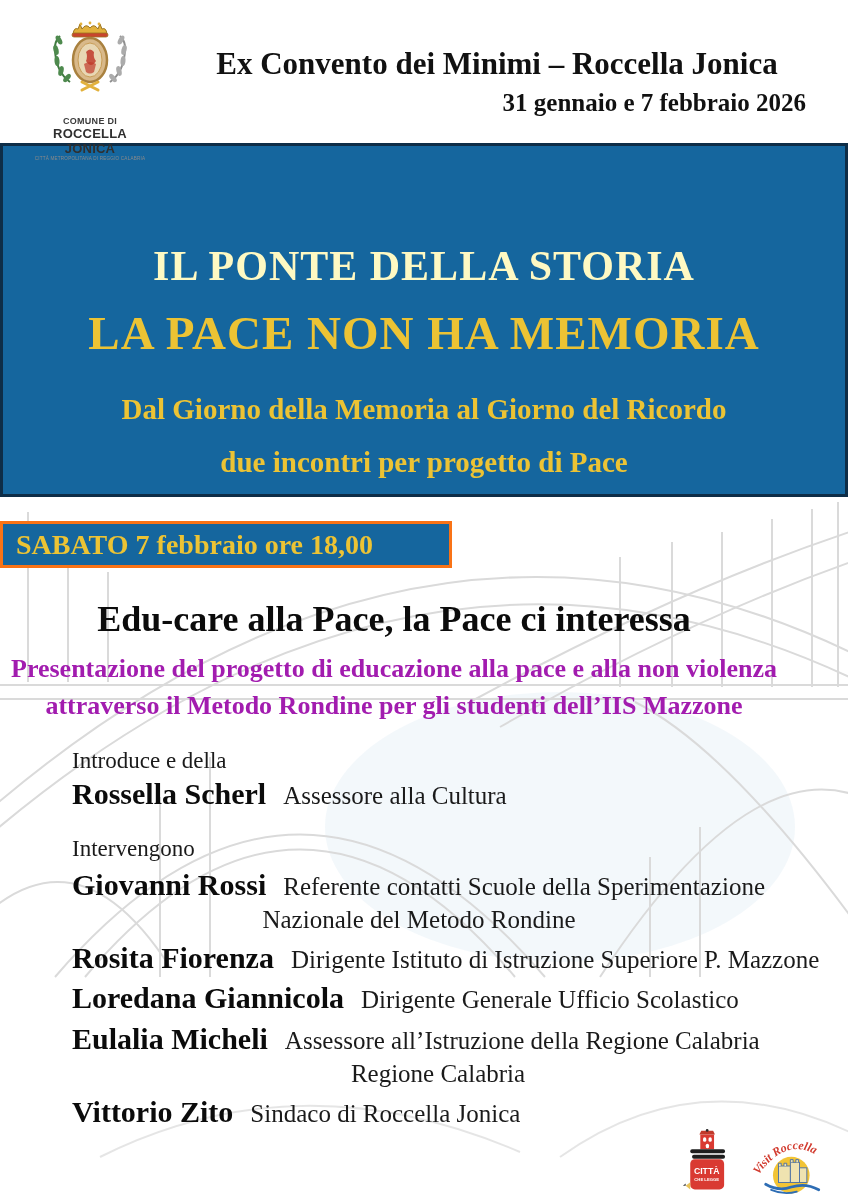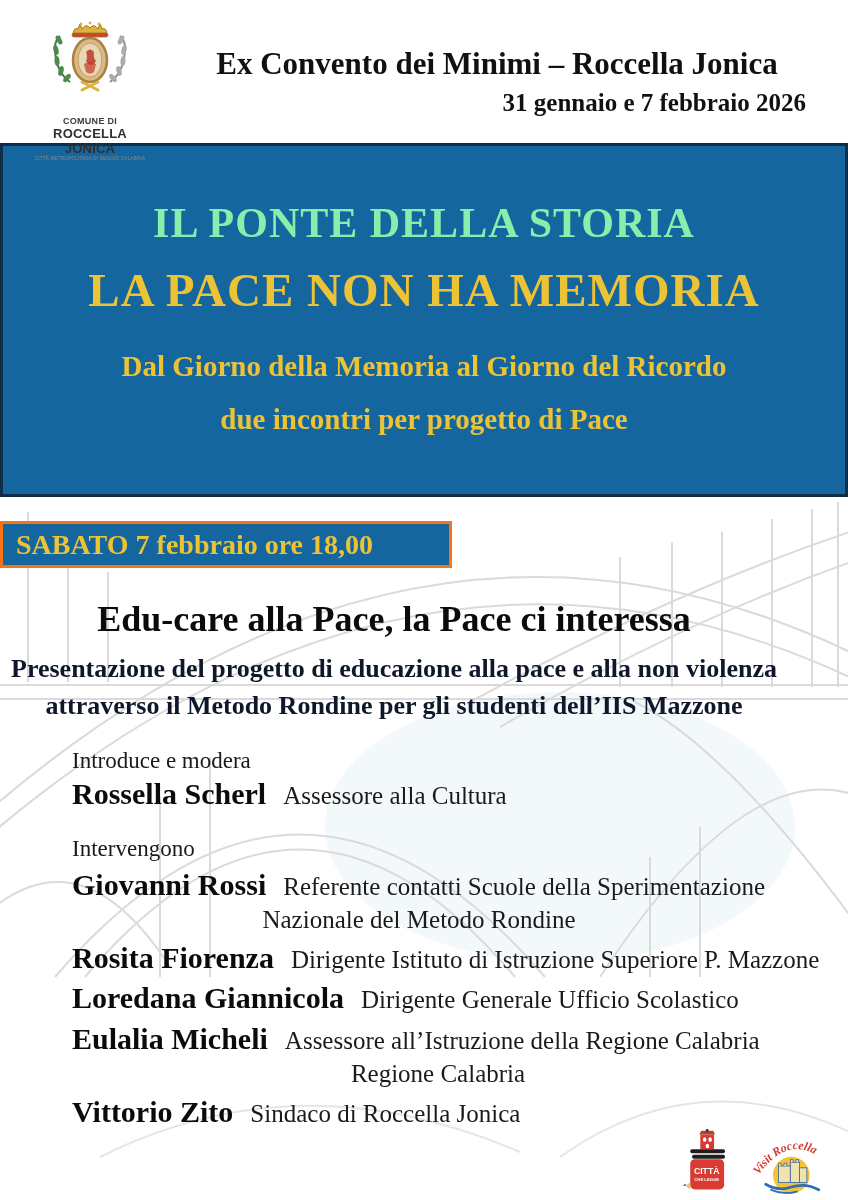--- a/index.html
+++ b/index.html
@@ -15,38 +15,38 @@
   .muni-3{font-family:"Liberation Sans",sans-serif;font-size:4.6px;color:#8a8a8a;letter-spacing:.2px;}
 
   .header-text{position:absolute;left:158px;right:12px;top:46px;z-index:3;}
   .venue{font-size:31px;font-weight:bold;color:#111;text-align:center;white-space:nowrap;}
   .dates{font-size:25px;font-weight:bold;color:#111;text-align:right;padding-right:30px;margin-top:7px;white-space:nowrap;}
 
   
   .banner{position:absolute;left:0;top:143px;width:848px;height:354px;box-sizing:border-box;
           background:#15669E;border:3px solid #0E2D47;z-index:2;
           display:flex;flex-direction:column;align-items:center;padding-top:52px;}
-  .banner .t1{color:#86efac;font-weight:bold;font-size:42px;letter-spacing:1px;line-height:1.2;margin-bottom:14px;white-space:nowrap;}
+  .banner .t1{color:#fef9c3;font-weight:bold;font-size:42px;letter-spacing:1px;line-height:1.2;margin-bottom:14px;white-space:nowrap;margin-top:43px;}
   .banner .t2{color:#ECC334;font-weight:bold;font-size:47px;letter-spacing:1px;line-height:1.2;margin-bottom:30px;white-space:nowrap;}
   .banner .s1{color:#ECC334;font-weight:bold;font-size:29px;line-height:1.2;margin-bottom:18px;white-space:nowrap;}
   .banner .s2{color:#ECC334;font-weight:bold;font-size:29px;line-height:1.2;white-space:nowrap;}
 
   
   .session-box{position:absolute;left:0;top:521px;width:452px;height:47px;box-sizing:border-box;
                background:#15669E;border:3px solid #f97316;z-index:2;
                display:flex;align-items:center;padding-left:13px;}
   .session-box span{color:#ECC334;font-weight:bold;font-size:28px;white-space:nowrap;}
 
   
   .watermark{position:absolute;left:0;top:497px;z-index:0;}
 
   
   .content{position:absolute;left:0;top:598px;width:788px;z-index:1;}
   .event-title{font-size:36px;font-weight:bold;color:#0b0b0b;text-align:center;white-space:nowrap;}
-  .event-desc{font-size:26px;font-weight:bold;color:#0f172a;text-align:center;line-height:37px;margin-top:10px;white-space:nowrap;}
+  .event-desc{font-size:26px;font-weight:bold;color:#a21caf;text-align:center;line-height:37px;margin-top:10px;white-space:nowrap;}
 
   .section-label{font-size:23px;color:#1a1a1a;margin-left:72px;white-space:nowrap;}
   .lbl-moderator{margin-top:24px;}
   .lbl-speakers{margin-top:24px;}
 
   .person-row{margin-left:72px;white-space:nowrap;line-height:1.15;}
   .person-row .name{font-size:30px;font-weight:bold;color:#0b0b0b;}
   .person-row .role{font-size:25px;color:#1a1a1a;margin-left:13px;}
   .row-moderator{margin-top:3px;}
   .row-sp{margin-top:6px;}
@@ -153,21 +153,21 @@
     </g>
   </svg>
 
   <div class="content">
     <div class="event-title">Edu-care alla Pace, la Pace ci interessa</div>
     <div class="event-desc">
       <div>Presentazione del progetto di educazione alla pace e alla non violenza</div>
       <div>attraverso il Metodo Rondine per gli studenti dell’IIS Mazzone</div>
     </div>
 
-    <div class="section-label lbl-moderator">Introduce e modera</div>
+    <div class="section-label lbl-moderator">Introduce e della</div>
     <div class="person-row row-moderator">
       <span class="name">Rossella Scherl</span>
       <span class="role">Assessore alla Cultura</span>
     </div>
 
     <div class="section-label lbl-speakers">Intervengono</div>
 
     <div class="person-row row-sp">
       <span class="name">Giovanni Rossi</span>
       <span class="role">Referente contatti Scuole della Sperimentazione</span>

